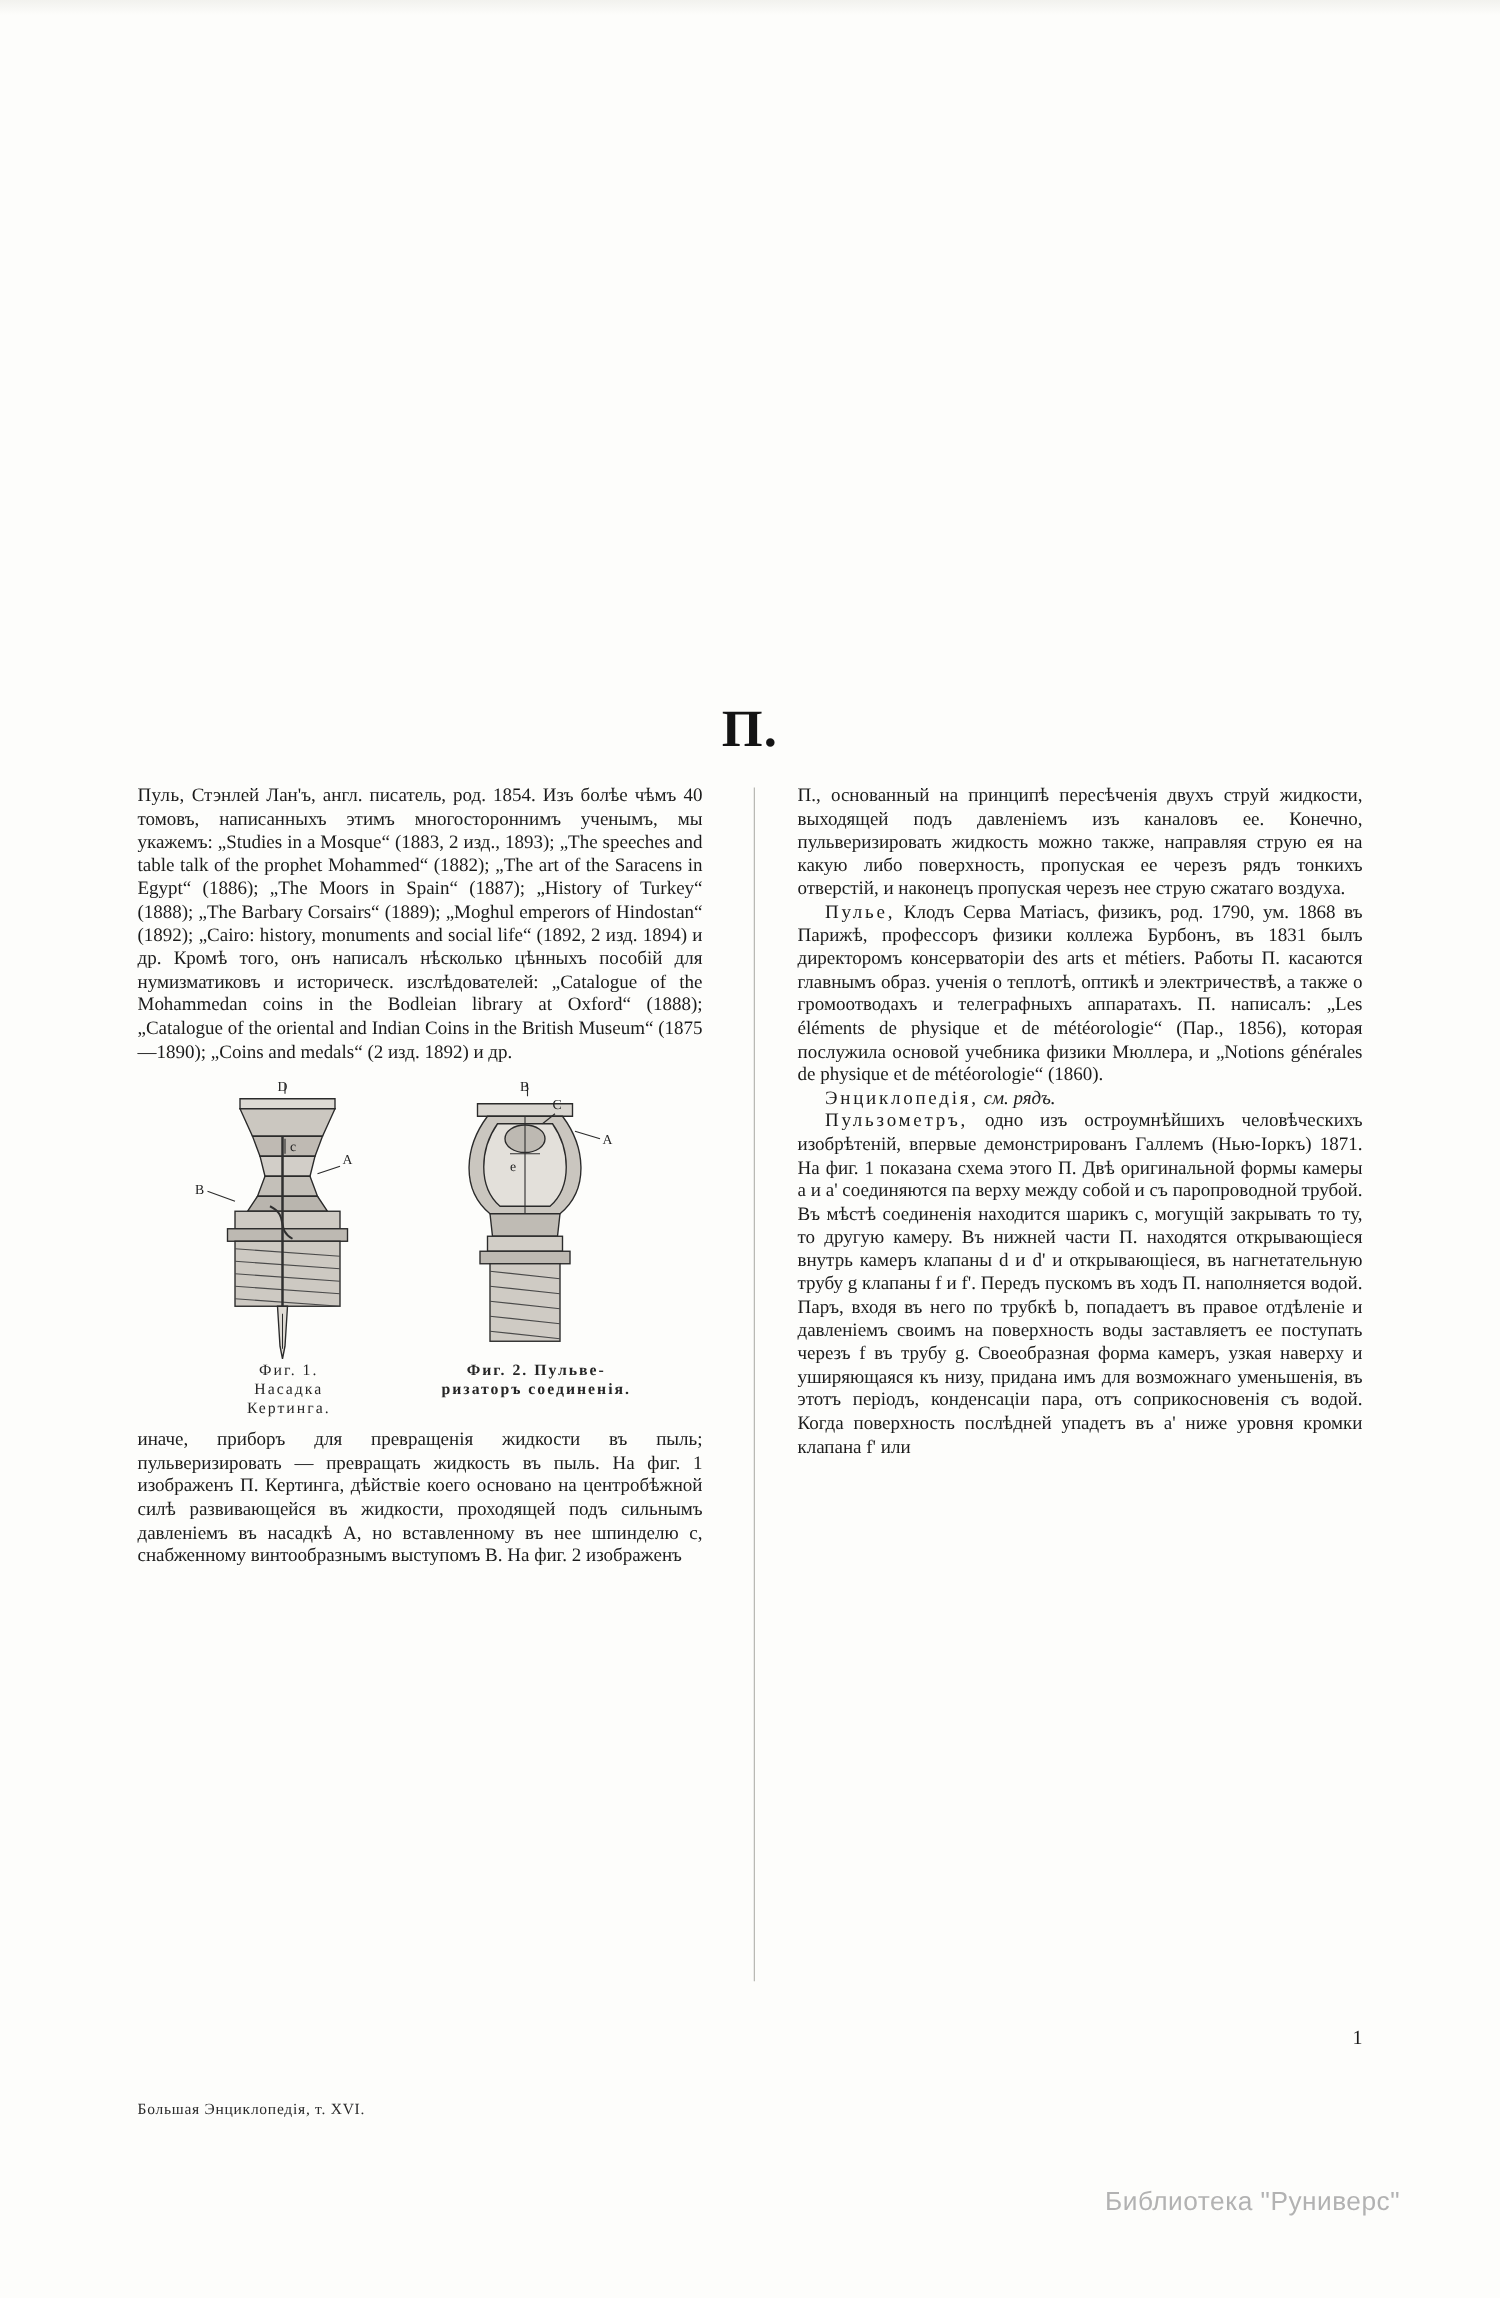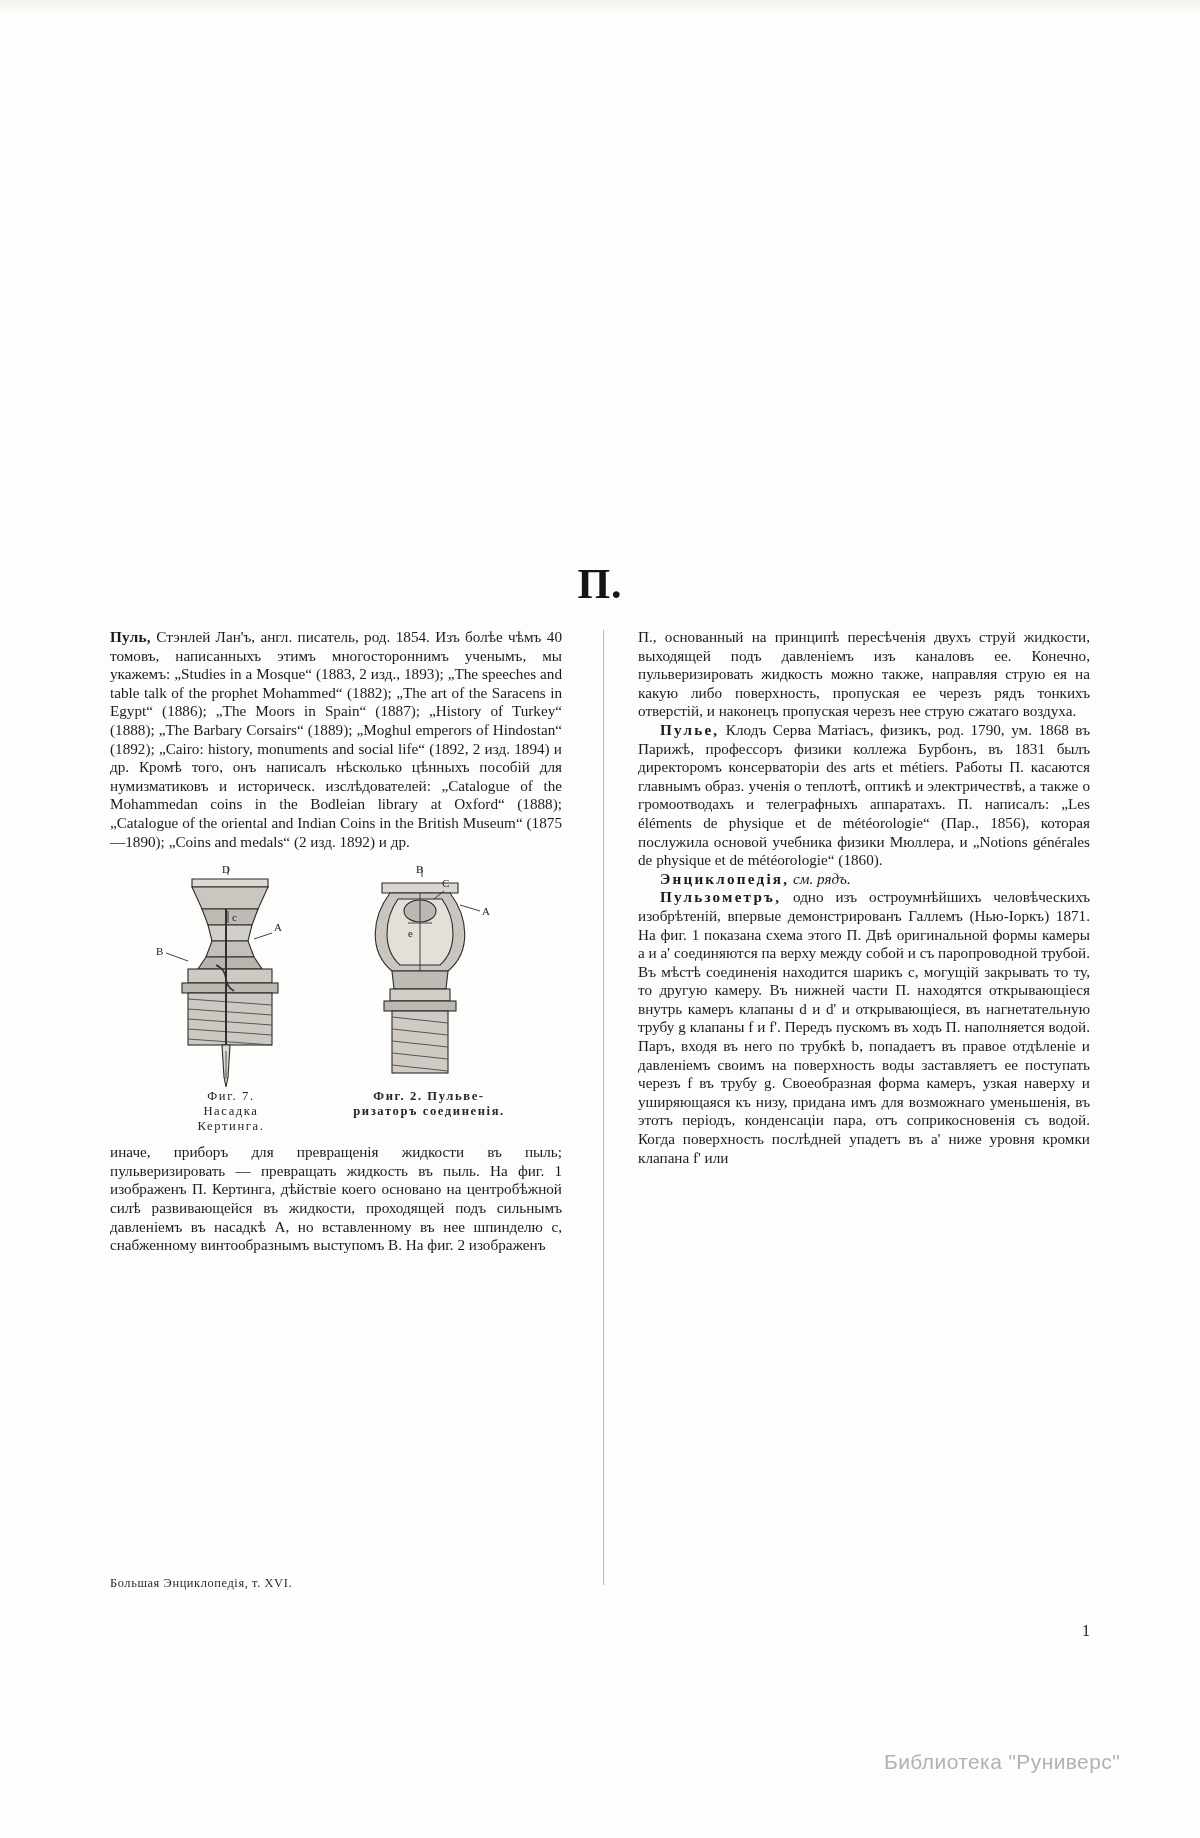--- a/index.html
+++ b/index.html
@@ -69,21 +69,21 @@
     width: 1px;
     height: 955px;
     background: #b9b9b4;
   }
   p {
     margin: 0;
     text-indent: 22px;
   }
   p.noind { text-indent: 0; }
   .hw {
-    font-weight: bold;
+    font-weight: normal;
     letter-spacing: 0.3px;
   }
   .sp { letter-spacing: 2.2px; }
   .it { font-style: italic; }
   .figures {
     position: relative;
     margin: 10px 0 4px 0;
     width: 452px;
     height: 278px;
   }
@@ -94,21 +94,21 @@
     letter-spacing: 1.6px;
     text-align: center;
     color: #262626;
   }
   .cap1 { left: 36px; top: 228px; width: 170px; }
   .cap2 { left: 214px; top: 228px; width: 210px; font-weight: bold; }
   .figure-art { position: absolute; }
   .footer-line {
     position: absolute;
     left: 0;
-    top: 1016px;
+    top: 1120px;
     width: 980px;
     font-size: 12.4px;
     color: #2a2a2a;
     letter-spacing: 0.6px;
   }
   .page-num {
     position: absolute;
     right: 0;
     top: 1062px;
     font-size: 16px;
@@ -198,21 +198,21 @@
             </g>
             <g font-family="Liberation Serif, serif" font-size="11" fill="#222">
               <text x="78" y="8">B</text>
               <text x="104" y="22">C</text>
               <text x="144" y="50">A</text>
               <text x="70" y="72">e</text>
             </g>
           </svg>
 
           <div class="fig-caption cap1">
-            <div>Фиг. 7.</div>
+            <div>Фиг. 1.</div>
             <div>Насадка</div>
             <div>Кертинга.</div>
           </div>
 
           <div class="fig-caption cap2">
             <div>Фиг. 2. Пульве-</div>
             <div>ризаторъ соединенія.</div>
           </div>
         </div>
 

